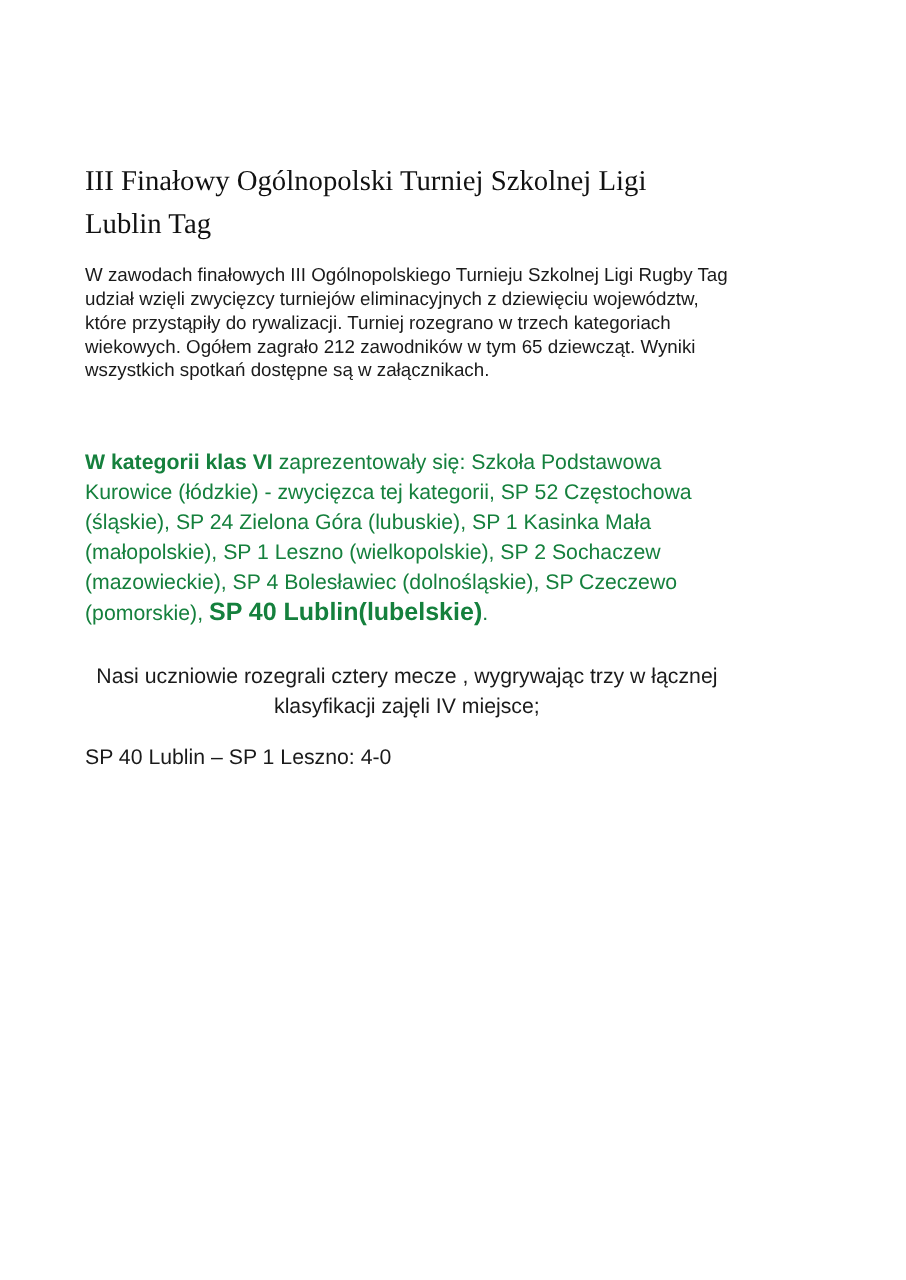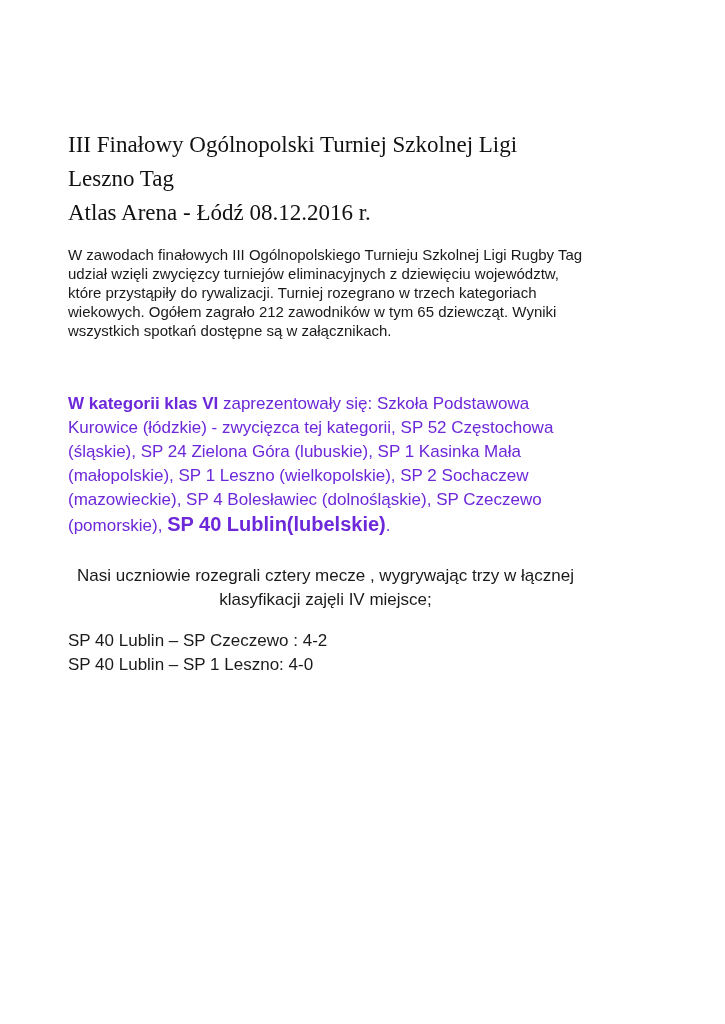--- a/index.html
+++ b/index.html
@@ -29,21 +29,21 @@
     font-size: 15px;
     line-height: 19px;
     color: #1a1a1a;
     max-width: 592px;
   }
   .category {
     margin-top: 52px;
     font-family: "Liberation Sans", "DejaVu Sans", sans-serif;
     font-size: 17px;
     line-height: 24px;
-    color: #6d28d9;
+    color: #15803d;
     max-width: 570px;
   }
   .category .lead-bold {
     font-weight: 700;
   }
   .category .highlight {
     font-weight: 700;
     font-size: 20px;
   }
   .results-intro {
@@ -65,28 +65,26 @@
     white-space: nowrap;
   }
 </style>
 </head>
 <body>
 
 <div class="page">
 
   <div class="doc-title">
     <div>III Finałowy Ogólnopolski Turniej Szkolnej Ligi</div>
-    <div>Leszno Tag</div>
-    <div>Atlas Arena - Łódź 08.12.2016 r.</div>
+    <div>Lublin Tag</div>
   </div>
 
   <p class="intro">W zawodach finałowych III Ogólnopolskiego Turnieju Szkolnej Ligi Rugby Tag udział wzięli zwycięzcy turniejów eliminacyjnych z dziewięciu województw, które przystąpiły do rywalizacji. Turniej rozegrano w trzech kategoriach wiekowych. Ogółem zagrało 212 zawodników w tym 65 dziewcząt. Wyniki wszystkich spotkań dostępne są w załącznikach.</p>
 
   <p class="category"><span class="lead-bold">W kategorii klas VI</span><span> zaprezentowały się: Szkoła Podstawowa Kurowice (łódzkie) - zwycięzca tej kategorii, SP 52 Częstochowa (śląskie), SP 24 Zielona Góra (lubuskie), SP 1 Kasinka Mała (małopolskie), SP 1 Leszno (wielkopolskie), SP 2 Sochaczew (mazowieckie), SP 4 Bolesławiec (dolnośląskie), SP Czeczewo (pomorskie), </span><span class="highlight">SP 40 Lublin(lubelskie)</span><span>.</span></p>
 
   <p class="results-intro">Nasi uczniowie rozegrali cztery mecze , wygrywając trzy  w łącznej klasyfikacji zajęli IV miejsce;</p>
 
   <div class="results">
-    <div class="match-line">SP 40 Lublin – SP Czeczewo : 4-2</div>
     <div class="match-line">SP 40 Lublin – SP 1 Leszno: 4-0</div>
   </div>
 
 </div>
 
 </body></html>

